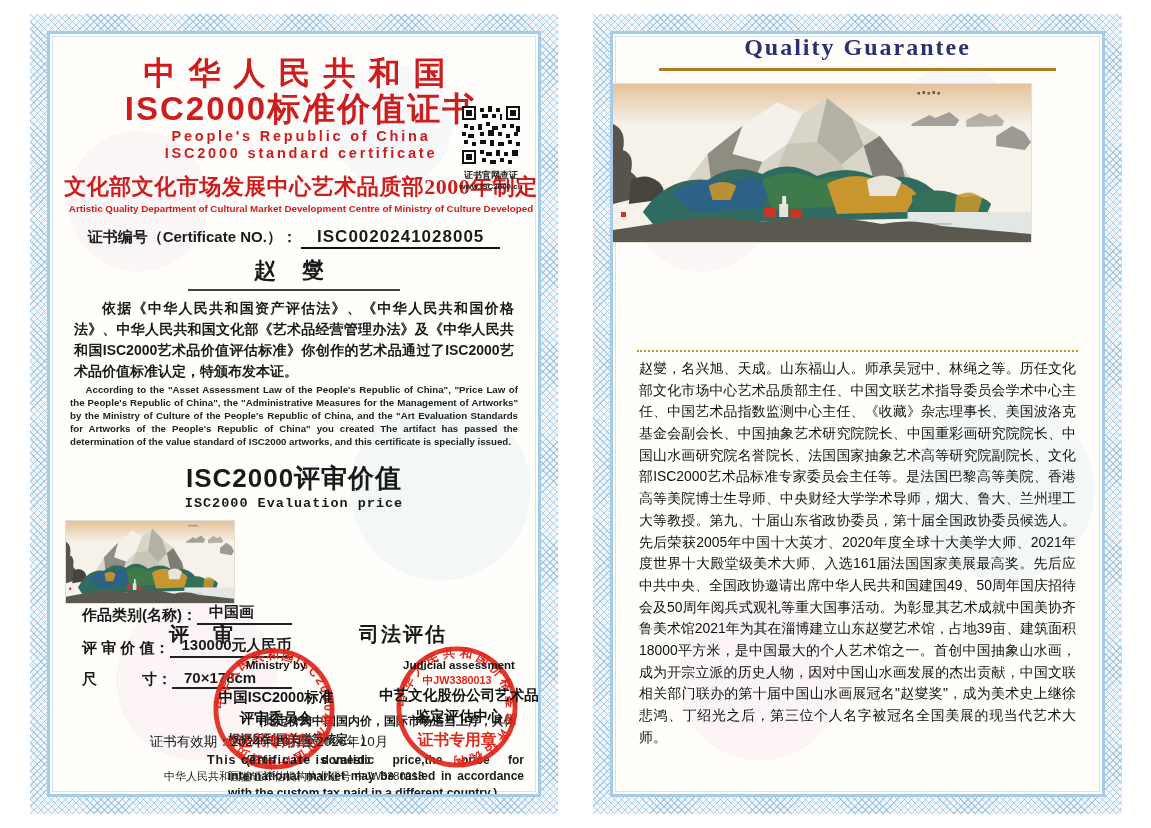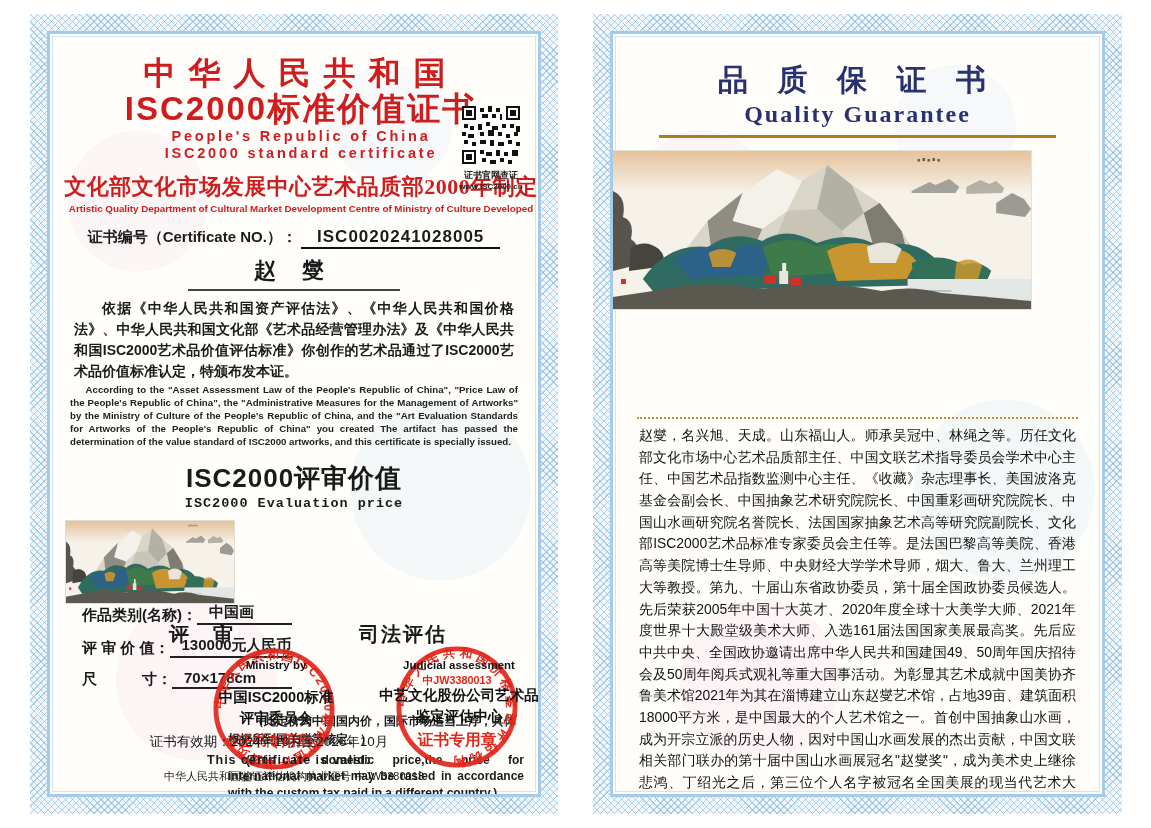--- a/index.html
+++ b/index.html
@@ -272,21 +272,20 @@
       <div class="validity-en">This certificate is valid:</div>
       <div class="license-line">中华人民共和国鉴证评估机构执业证号:中JW3380013</div>
     </div>
 
   </div>
 </div>
 
 <div class="cert cert-right">
   <div class="cert-inner">
 
-    <div class="center r-title-cn">品 质 保 证 书</div>
     <div class="center r-title-en">Quality Guarantee</div>
     <div class="gold-line"></div>
 
     <svg class="painting-wrap" viewBox="0 0 420 158" preserveAspectRatio="none">
       <use href="#artworkPainting"></use>
     </svg>
 
     <div class="gold-dash dash1"></div>
     <div class="bio">赵燮，名兴旭、天成。山东福山人。师承吴冠中、林绳之等。历任文化部文化市场中心艺术品质部主任、中国文联艺术指导委员会学术中心主任、中国艺术品指数监测中心主任、《收藏》杂志理事长、美国波洛克基金会副会长、中国抽象艺术研究院院长、中国重彩画研究院院长、中国山水画研究院名誉院长、法国国家抽象艺术高等研究院副院长、文化部ISC2000艺术品标准专家委员会主任等。是法国巴黎高等美院、香港高等美院博士生导师、中央财经大学学术导师，烟大、鲁大、兰州理工大等教授。第九、十届山东省政协委员，第十届全国政协委员候选人。先后荣获2005年中国十大英才、2020年度全球十大美学大师、2021年度世界十大殿堂级美术大师、入选161届法国国家美展最高奖。先后应中共中央、全国政协邀请出席中华人民共和国建国49、50周年国庆招待会及50周年阅兵式观礼等重大国事活动。为彰显其艺术成就中国美协齐鲁美术馆2021年为其在淄博建立山东赵燮艺术馆，占地39亩、建筑面积18000平方米，是中国最大的个人艺术馆之一。首创中国抽象山水画，成为开宗立派的历史人物，因对中国山水画发展的杰出贡献，中国文联相关部门联办的第十届中国山水画展冠名"赵燮奖"，成为美术史上继徐悲鸿、丁绍光之后，第三位个人名字被冠名全国美展的现当代艺术大师。</div>
     

